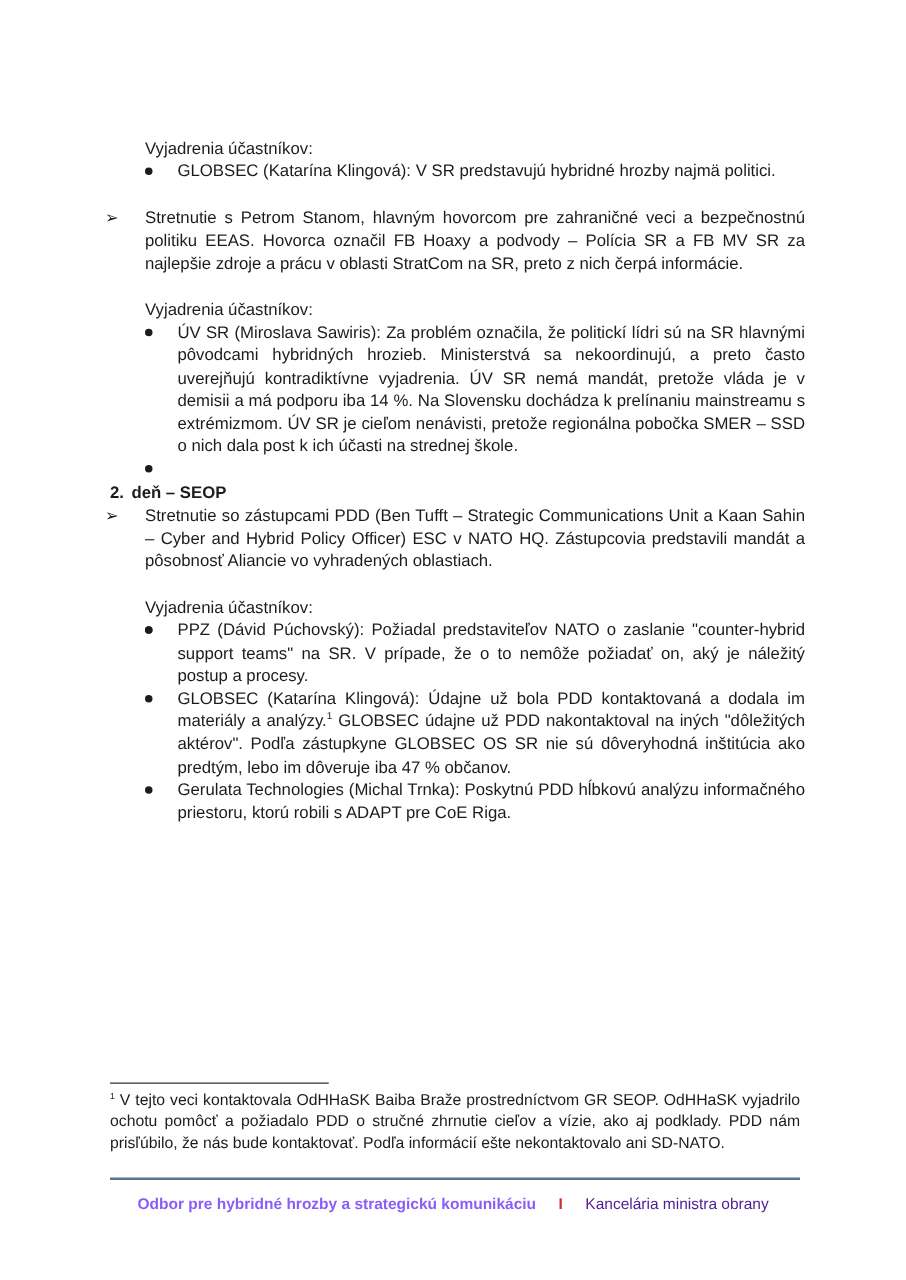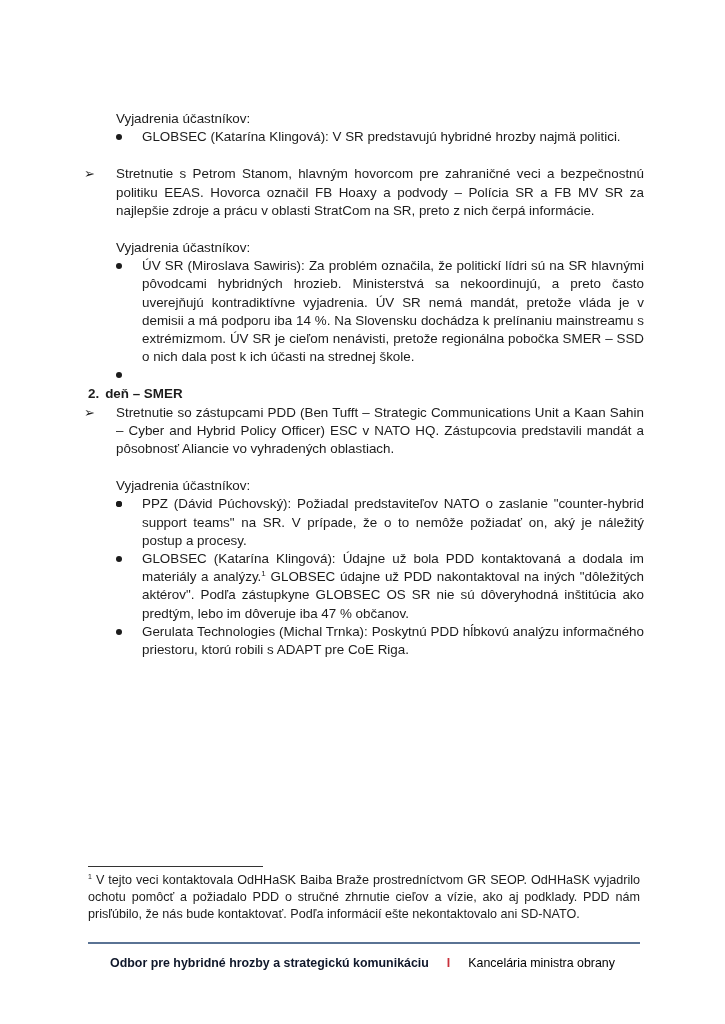--- a/index.html
+++ b/index.html
@@ -32,23 +32,23 @@
     position: absolute; left: 88px; top: 872px; width: 552px;
     font-size: 12.6px; line-height: 16.8px; text-align: justify; color: #1c1c1c;
   }
   .footnote sup { font-size: 7px; }
 
   .footer-rule { position: absolute; left: 88px; top: 942px; width: 552px; height: 2px; background: #5a7394; }
   .footer {
     position: absolute; left: 0; top: 954px; width: 725px; text-align: center;
     font-size: 12.4px; color: #2b3f66; white-space: nowrap;
   }
-  .footer .dept { font-weight: bold; color: #0f172a; }
+  .footer .dept { font-weight: bold; color: #8b5cf6; }
   .footer .sep { color: #c8303a; font-weight: bold; margin: 0 18px; }
-  .footer .office { color: #000000; }
+  .footer .office { color: #4c1d95; }
 </style>
 </head>
 <body>
 
 <div class="page">
   <div class="content">
 
     <p class="label">Vyjadrenia účastníkov:</p>
     <ul class="blist">
       <li><span class="dot"></span><span>GLOBSEC (Katarína Klingová): V SR predstavujú hybridné hrozby najmä politici.</span></li>
@@ -65,21 +65,21 @@
 
     <p class="label">Vyjadrenia účastníkov:</p>
     <ul class="blist">
       <li><span class="dot"></span><span>ÚV SR (Miroslava Sawiris): Za problém označila, že politickí lídri sú na SR hlavnými pôvodcami hybridných hrozieb. Ministerstvá sa nekoordinujú, a preto často uverejňujú kontradiktívne vyjadrenia. ÚV SR nemá mandát, pretože vláda je v demisii a má podporu iba 14 %. Na Slovensku dochádza k prelínaniu mainstreamu s extrémizmom. ÚV SR je cieľom nenávisti, pretože regionálna pobočka SMER – SSD o nich dala post k ich účasti na strednej škole.</span></li>
       <li><span class="dot"></span></li>
     </ul>
 
     <div class="gap-m"></div>
 
     <h2 class="day">
-      <span class="num">2.</span><span>deň – SMER</span>
+      <span class="num">2.</span><span>deň – SEOP</span>
     </h2>
     <p class="arrow-block">
       <span class="arrow">➢</span>
       <span>Stretnutie so zástupcami PDD (Ben Tufft – Strategic Communications Unit a Kaan Sahin – Cyber and Hybrid Policy Officer) ESC v NATO HQ. Zástupcovia predstavili mandát a pôsobnosť Aliancie vo vyhradených oblastiach.</span>
     </p>
 
     <div class="gap-m"></div>
 
     <p class="label">Vyjadrenia účastníkov:</p>
     <ul class="blist">

